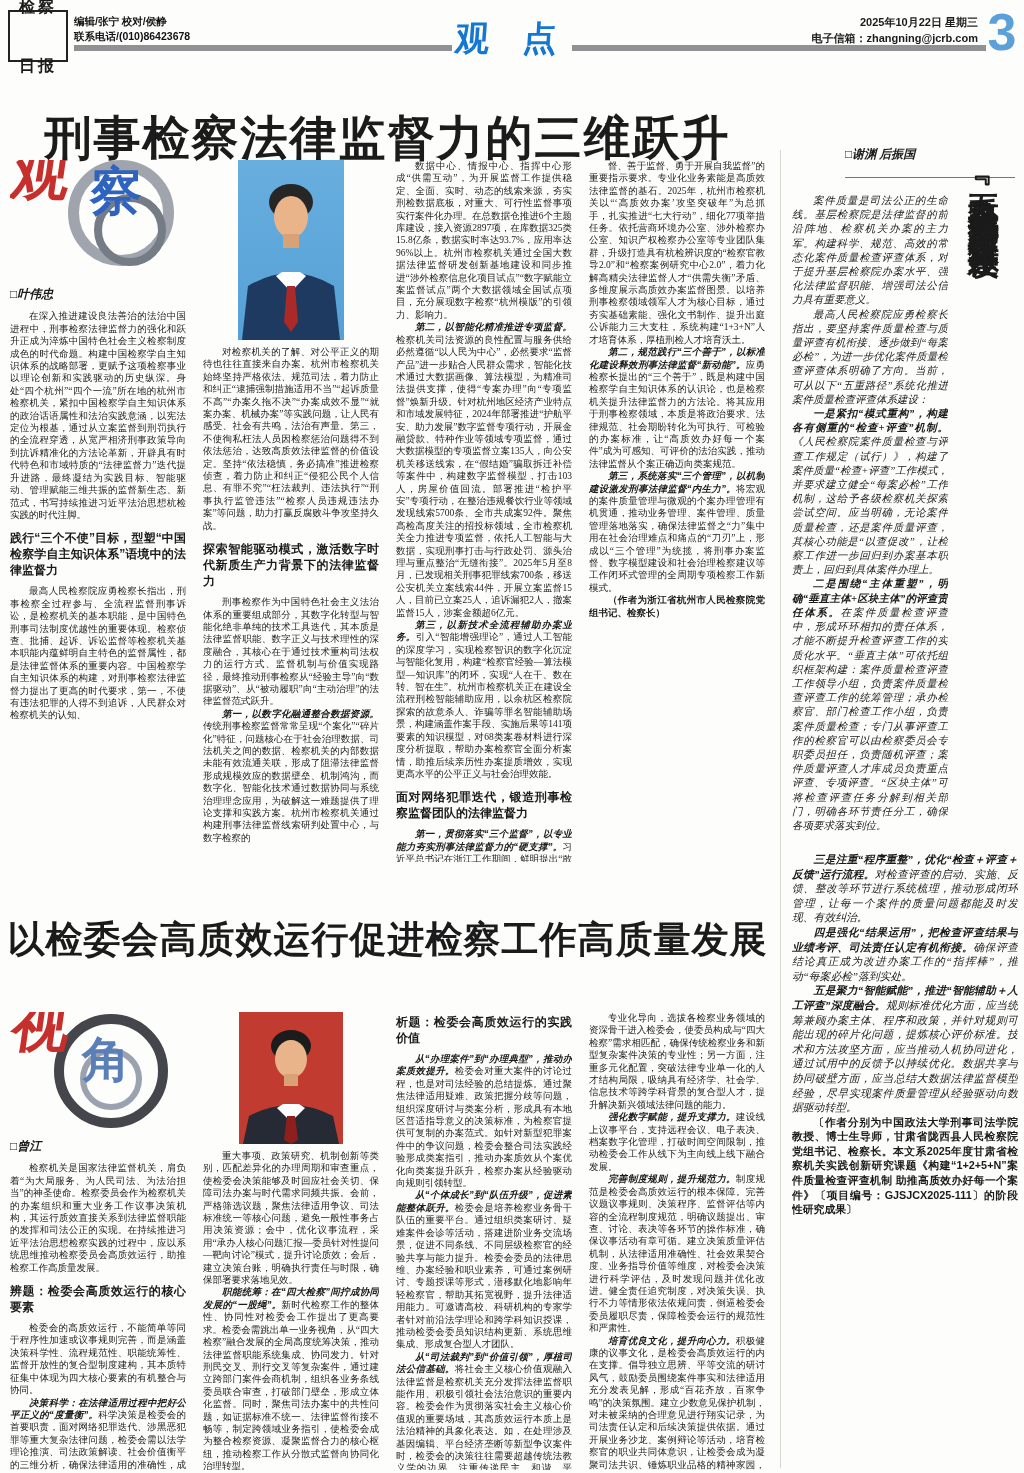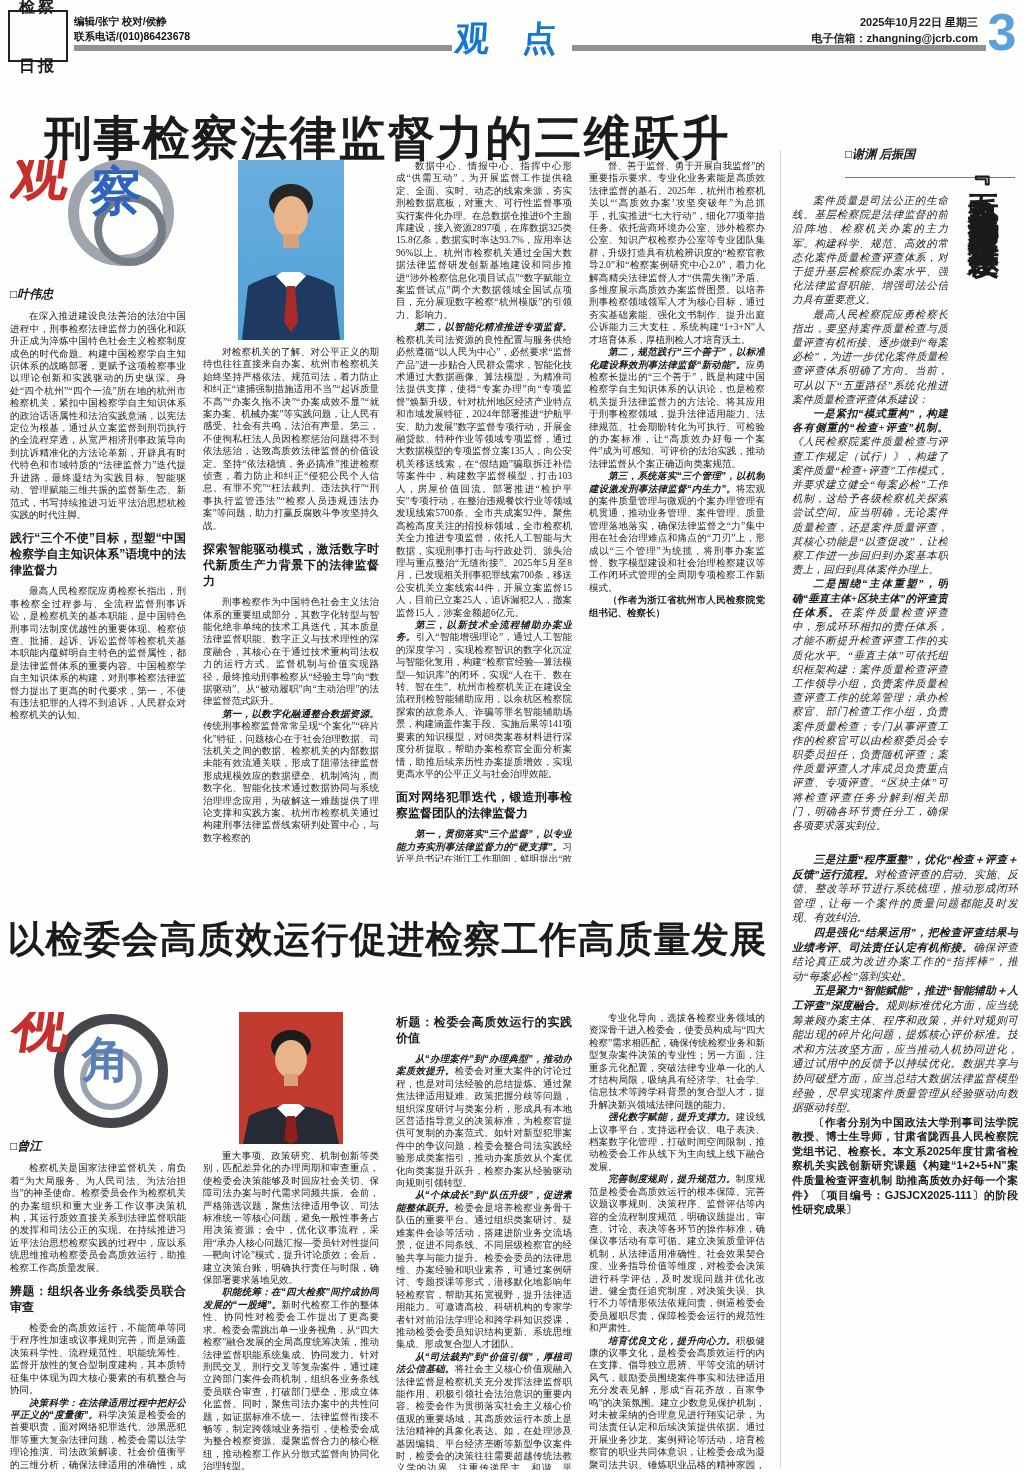--- a/index.html
+++ b/index.html
@@ -129,21 +129,21 @@
   <div class="col a1col c-3">
     <p>数据中心、情报中心、指挥中心形成“供需互动”，为开展监督工作提供稳定、全面、实时、动态的线索来源，夯实刑检数据底板，对重大、可行性监督事项实行案件化办理。在总数据仓推进6个主题库建设，接入资源2897项，在库数据325类15.8亿条，数据实时率达93.7%，应用率达96%以上。杭州市检察机关通过全国大数据法律监督研发创新基地建设和同步推进“涉外检察信息化项目试点”“数字赋能立案监督试点”两个大数据领域全国试点项目，充分展现数字检察“杭州模版”的引领力、影响力。</p>
     <p><span class="lead">第二，以智能化精准推进专项监督。</span><span>检察机关司法资源的良性配置与服务供给必然遵循“以人民为中心”，必然要求“监督产品”进一步贴合人民群众需求，智能化技术通过大数据画像、算法模型，为精准司法提供支撑，使得“专案办理”向“专项监督”焕新升级。针对杭州地区经济产业特点和市域发展特征，2024年部署推进“护航平安、助力发展”数字监督专项行动，开展金融贷款、特种作业等领域专项监督，通过大数据模型的专项监督立案135人，向公安机关移送线索，在“假结婚”骗取拆迁补偿等案件中，构建数字监督模型，打击103人，房屋价值回流。部署推进“检护平安”专项行动，在整治违规餐饮行业等领域发现线索5700条、全市共成案92件。聚焦高检高度关注的招投标领域，全市检察机关全力推进专项监督，依托人工智能与大数据，实现刑事打击与行政处罚、源头治理与重点整治“无缝衔接”。2025年5月至8月，已发现相关刑事犯罪线索700条，移送公安机关立案线索44件，开展立案监督15人，目前已立案25人，追诉漏犯2人，撤案监督15人，涉案金额超6亿元。</span></p>
     <p><span class="lead">第三，以新技术全流程辅助办案业务。</span><span>引入“智能增强理论”，通过人工智能的深度学习，实现检察智识的数字化沉淀与智能化复用，构建“检察官经验—算法模型—知识库”的闭环，实现“人在干、数在转、智在生”。杭州市检察机关正在建设全流程刑检智能辅助应用，以余杭区检察院探索的故意杀人、诈骗等罪名智能辅助场景，构建涵盖作案手段、实施后果等141项要素的知识模型，对68类案卷材料进行深度分析提取，帮助办案检察官全面分析案情，助推后续亲历性办案提质增效，实现更高水平的公平正义与社会治理效能。</span></p>
     <h3 class="sh">面对网络犯罪迭代，锻造刑事检察监督团队的法律监督力</h3>
     <p><span class="lead">第一，贯彻落实“三个监督”，以专业能力夯实刑事法律监督力的“硬支撑”。</span><span>习近平总书记在浙江工作期间，鲜明提出“敢于监</span></p>
   </div>
 
   <div class="col a1col c-4">
     <p>督、善于监督、勇于开展自我监督”的重要指示要求。专业化业务素能是高质效法律监督的基石。2025年，杭州市检察机关以“‘高质效办案’攻坚突破年”为总抓手，扎实推进“七大行动”，细化77项举措任务。依托营商环境办公室、涉外检察办公室、知识产权检察办公室等专业团队集群，升级打造具有杭检辨识度的“检察官教导2.0”和“检察案例研究中心2.0”，着力化解高精尖法律监督人才“供需失衡”矛盾、多维度展示高质效办案监督图景。以培养刑事检察领域领军人才为核心目标，通过夯实基础素能、强化文书制作、提升出庭公诉能力三大支柱，系统构建“1+3+N”人才培育体系，厚植刑检人才培育沃土。</p>
-    <p><span class="lead">第二，规范践行“三个善于”，以标准化建设释效刑事法律监督“新动能”。</span><span>应勇检察长提出的“三个善于”，既是构建中国检察学自主知识体系的认识论，也是检察机关提升法律监督力的方法论。将其应用于刑事检察领域，提升法律适用能力、法律规范、社会期盼转化为可执行、可检验的办案标准，让“高质效办好每一个案件”成为可感知、可评价的法治实践，推动法律监督从个案正确迈向类案规范。</span></p>
+    <p><span class="lead">第二，规范践行“三个善于”，以标准化建设释效刑事法律监督“新动能”。</span><span>应勇检察长提出的“三个善于”，既是构建中国检察学自主知识体系的认识论，也是检察机关提升法律监督力的方法论。将其应用于刑事检察领域，本质是将政治要求、法律规范、社会期盼转化为可执行、可检验的办案标准，让“高质效办好每一个案件”成为可感知、可评价的法治实践，推动法律监督从个案正确迈向类案规范。</span></p>
     <p><span class="lead">第三，系统落实“三个管理”，以机制建设激发刑事法律监督“内生力”。</span><span>将宏观的案件质量管理与微观的个案办理管理有机贯通，推动业务管理、案件管理、质量管理落地落实，确保法律监督之“力”集中用在社会治理难点和痛点的“刀刃”上，形成以“三个管理”为统揽，将刑事办案监督、数字模型建设和社会治理检察建议等工作闭环式管理的全周期专项检察工作新模式。</span></p>
     <p class="attr">（作者为浙江省杭州市人民检察院党组书记、检察长）</p>
   </div>
 
   <div class="vdivider"></div>
   <div class="a2-byline">□谢渊 后振国</div>
   <div class="vhead">『五重路径』推进案件质量检查评查体系建设</div>
 
   <div class="a2-narrow">
     <p>案件质量是司法公正的生命线。基层检察院是法律监督的前沿阵地、检察机关办案的主力军。构建科学、规范、高效的常态化案件质量检查评查体系，对于提升基层检察院办案水平、强化法律监督职能、增强司法公信力具有重要意义。</p>
@@ -163,21 +163,21 @@
 
   <div class="col a3col c-1">
     <div class="colmark mark2">
       <div class="ring1"></div>
       <div class="ring2"></div>
       <span class="ch1">视</span>
       <span class="ch2">角</span>
     </div>
     <div class="byline">□曾江</div>
     <p>检察机关是国家法律监督机关，肩负着“为大局服务、为人民司法、为法治担当”的神圣使命。检察委员会作为检察机关的办案组织和重大业务工作议事决策机构，其运行质效直接关系到法律监督职能的发挥和司法公正的实现。在持续推进习近平法治思想检察实践的过程中，应以系统思维推动检察委员会高质效运行，助推检察工作高质量发展。</p>
-    <h3 class="sh">辨题：组织各业务条线委员联合审查</h3>
+    <h3 class="sh">辨题：检委会高质效运行的核心要素</h3>
     <p>检委会的高质效运行，不能简单等同于程序性加速或议事规则完善，而是涵盖决策科学性、流程规范性、职能统筹性、监督开放性的复合型制度建构，其本质特征集中体现为四大核心要素的有机整合与协同。</p>
     <p><span class="lead">决策科学：在法律适用过程中把好公平正义的“度量衡”。</span><span>科学决策是检委会的首要职责，面对网络犯罪迭代、涉黑恶犯罪等重大复杂法律问题，检委会需以法学理论推演、司法政策解读、社会价值衡平的三维分析，确保法律适用的准确性，成为破解法律适用困境的核心枢纽，为司法实践提供经得起检验的裁判准则。通过建立专家咨询制度、邀请法学学者、行业专家参与重大疑难复杂案件研讨，形成兼具天理国法人情的科学决策。如针对生成式人工智能侵权、数据要素确权等新兴领域案件的法律适用难题，跨学科论证机制能有效弥合法律规范与技术发展间的认知鸿沟，使司法指引既保持法律体系的内在一致性，又具备适应技术变革的前瞻性。</span></p>
 
   </div>
 
   <div class="col a3col c-2">
     <svg class="portrait" width="104" height="132" viewBox="0 0 104 132">
       <rect width="104" height="132" fill="#c23b31"></rect>
       <ellipse cx="52" cy="34" rx="20" ry="16" fill="#1c1c1c"></ellipse>
       <ellipse cx="52" cy="47" rx="16" ry="19" fill="#e9b48a"></ellipse>

